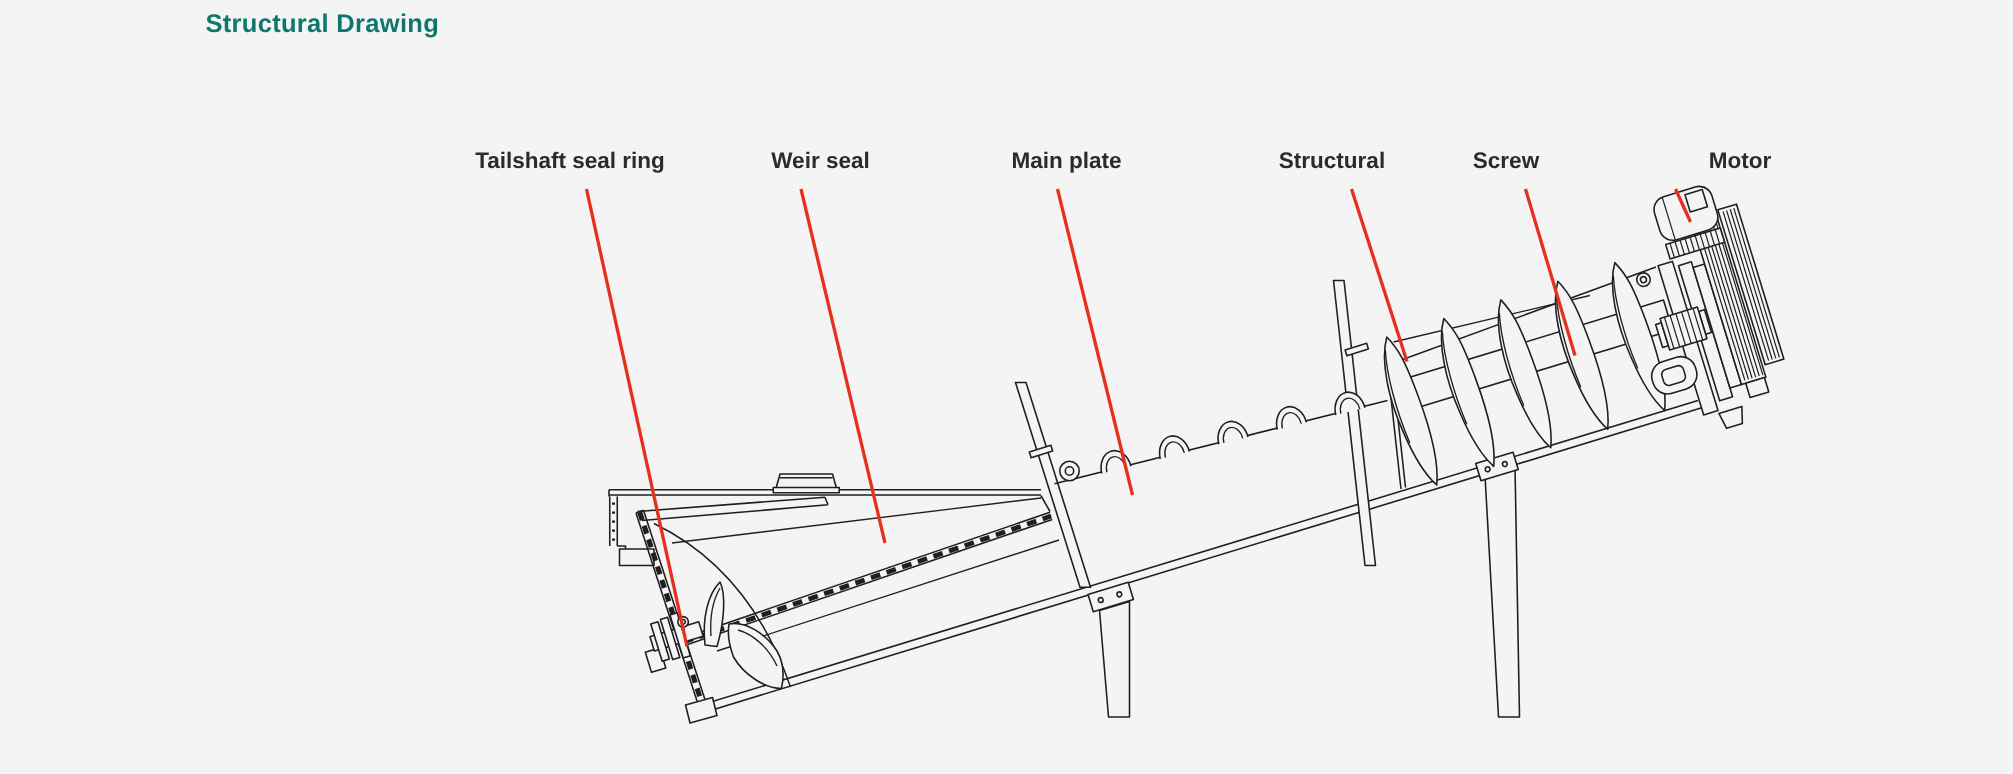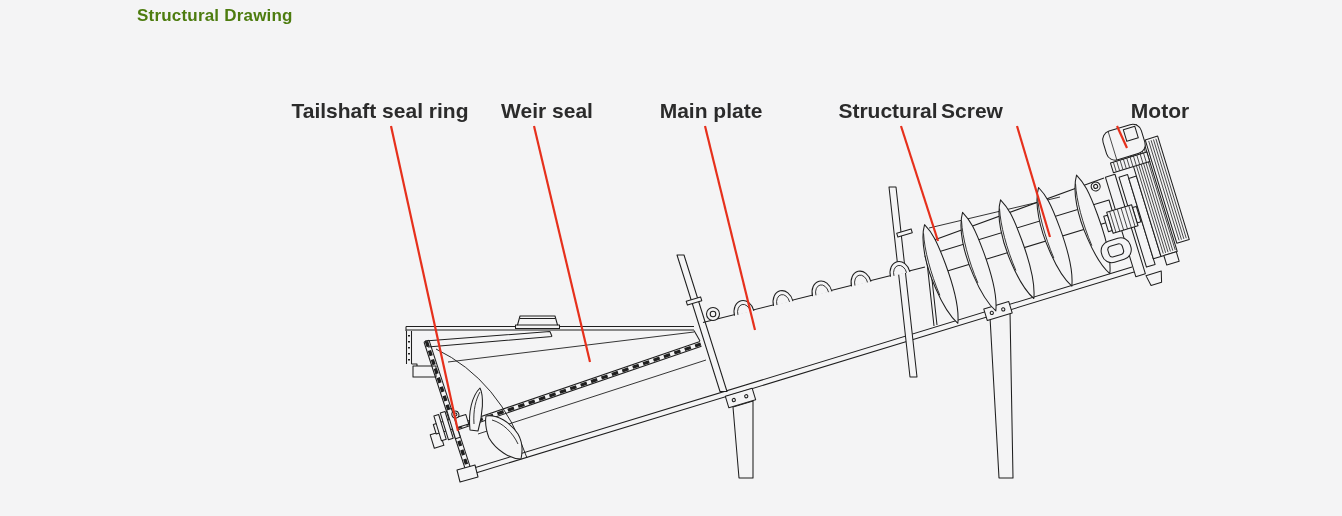--- a/index.html
+++ b/index.html
@@ -8,27 +8,27 @@
     background:#f4f4f5;
   }
   #stage{
     position:relative;
     width:1342px;height:516px;
     background:#f4f4f5;
     overflow:hidden;
   }
   #page-title{
     position:absolute;left:137px;top:6px;
-    font-size:17px;font-weight:600;color:#4d7c0f;
+    font-size:17px;font-weight:600;color:#0f766e;
     letter-spacing:.2px;
   }
   .part-label{
     position:absolute;top:99px;
     transform:translateX(-50%);
-    font-size:21px;font-weight:600;color:#2b2b2b;
+    font-size:15px;font-weight:600;color:#2b2b2b;
     white-space:nowrap;
   }
   #drawing{position:absolute;left:0;top:0;}
   svg *{vector-effect:non-scaling-stroke;}
 </style>
 </head>
 <body>
 
 <div id="stage">
 
@@ -229,15 +229,15 @@
       <path d="M901,126 L938,241"></path>
       <path d="M1017,126 L1050,237"></path>
       <path d="M1117,126 L1127,148"></path>
     </g>
   </svg>
 
   <div class="part-label" style="left:380px">Tailshaft seal ring</div>
   <div class="part-label" style="left:547px">Weir seal</div>
   <div class="part-label" style="left:711px">Main plate</div>
   <div class="part-label" style="left:888px">Structural</div>
-  <div class="part-label" style="left:972px">Screw</div>
+  <div class="part-label" style="left:1004px">Screw</div>
   <div class="part-label" style="left:1160px">Motor</div>
 </div>
 
 </body></html>

